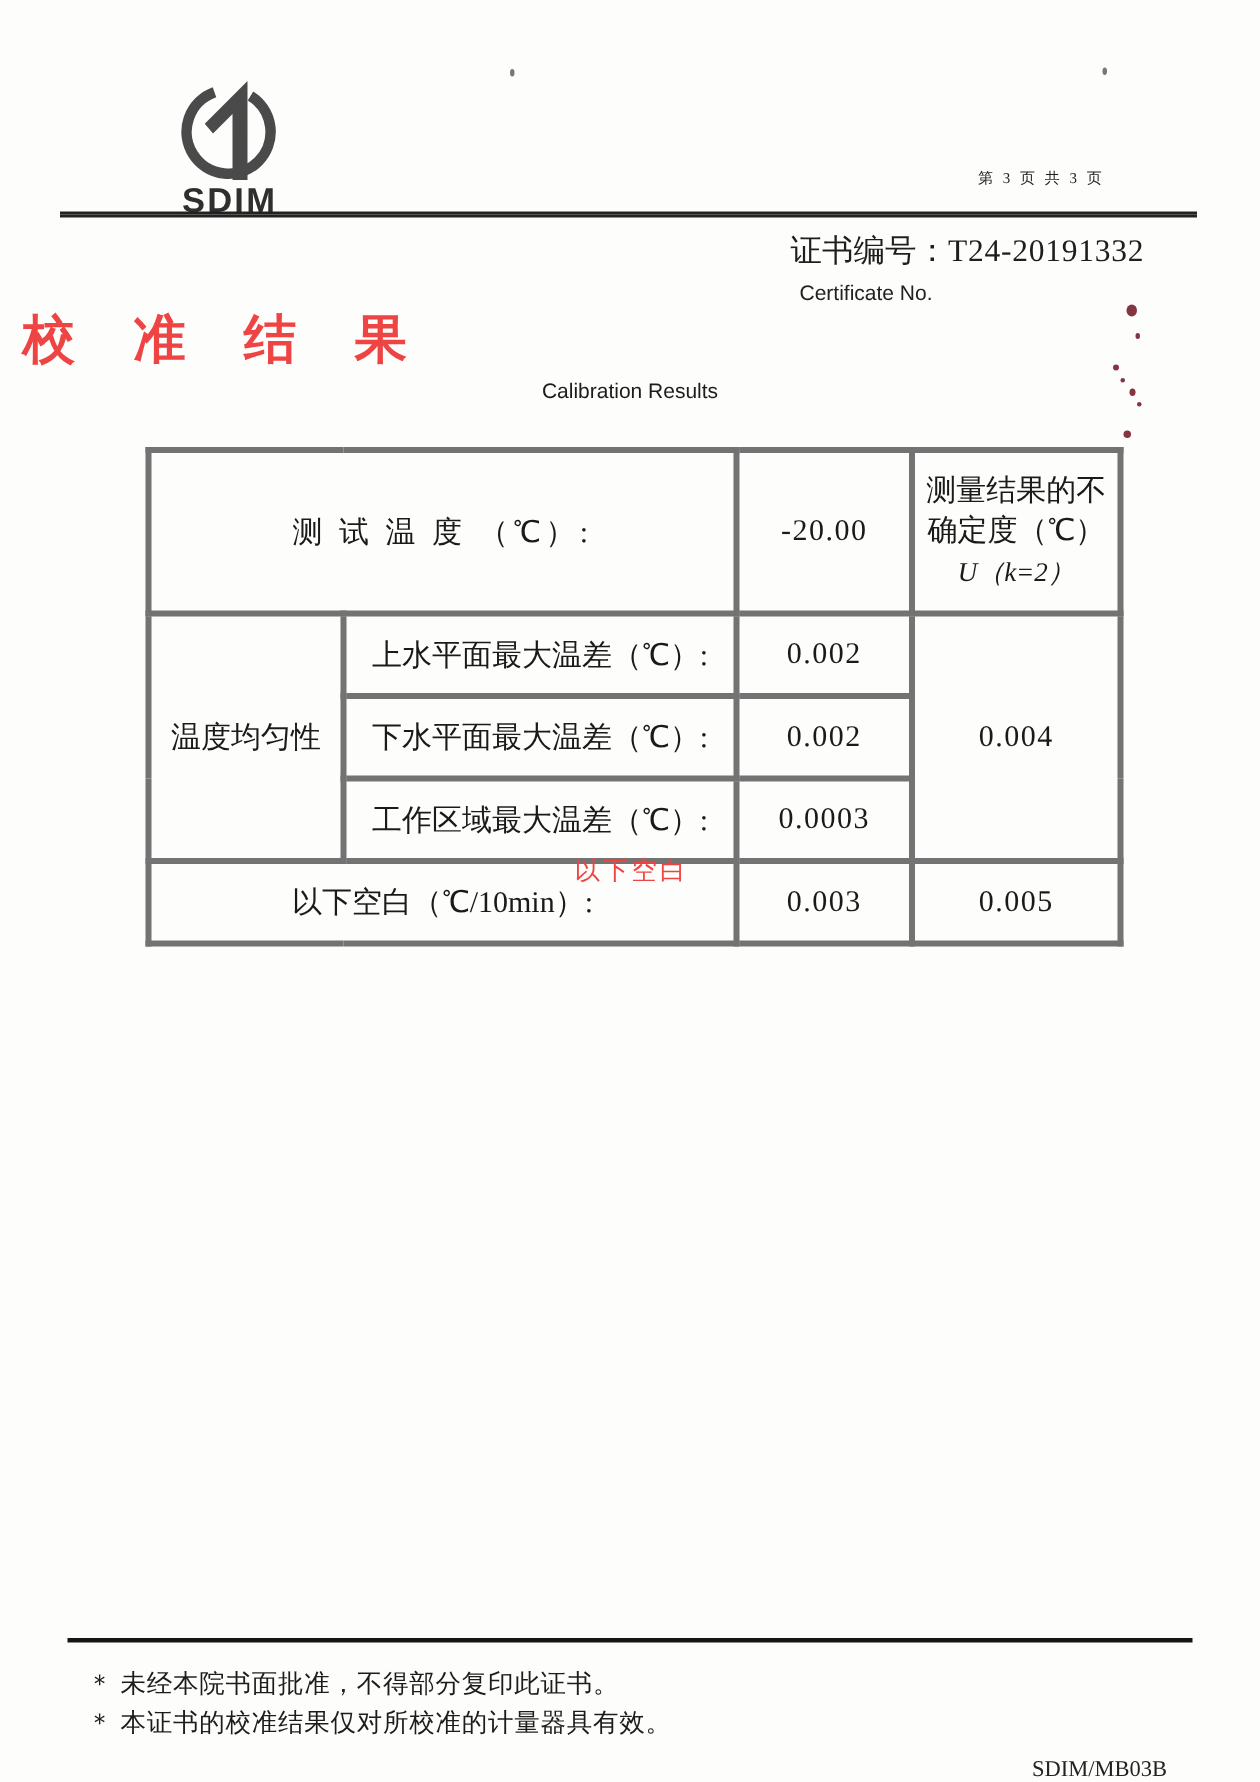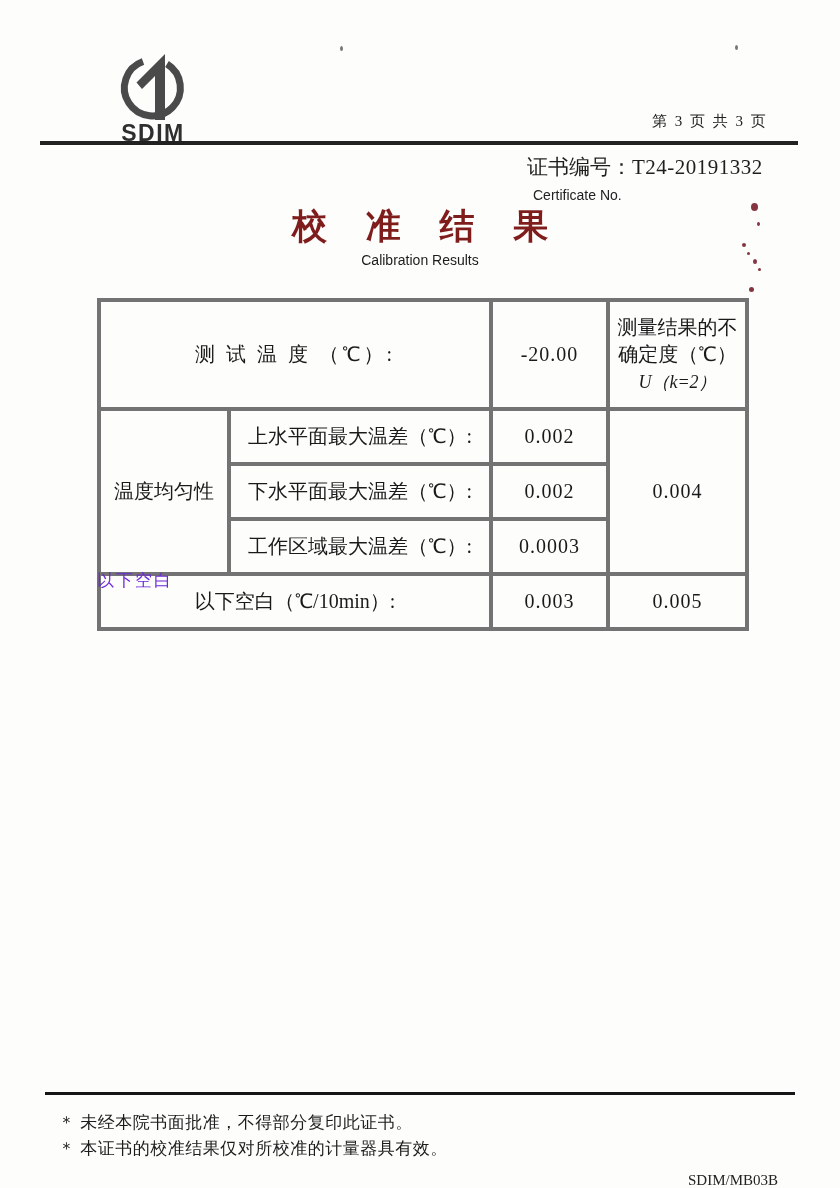--- a/index.html
+++ b/index.html
@@ -16,51 +16,51 @@
 
   
   .logo { position:absolute; left:102px; top:46px; width:102px; height:100px; text-align:center; }
   .logo svg { display:block; margin:0 auto; }
   .logo-text { font-family:"Liberation Sans", sans-serif; font-weight:bold; font-size:23px; letter-spacing:1.5px; color:#2f2f2f; margin-top:-4px; }
 
   .header-titles { position:absolute; left:205px; top:53px; width:455px; text-align:center; }
   .title-cn { font-size:38px; font-weight:bold; letter-spacing:1px; color:#1b1b1b; white-space:nowrap; }
   .title-en { font-family:"Liberation Sans", sans-serif; font-weight:bold; font-size:23px; color:#141414; margin-top:6px; letter-spacing:0.5px; }
 
-  .page-label { position:absolute; left:652px; top:112px; width:160px; font-size:15px; letter-spacing:2px; color:#222; white-space:nowrap;font-family:Liberation Serif, serif; }
+  .page-label { position:absolute; left:652px; top:112px; width:160px; font-size:10px; letter-spacing:2px; color:#222; white-space:nowrap;font-family:Liberation Serif, serif; }
 
   .header-rule { position:absolute; left:40px; top:141px; width:758px; height:4px;
     border-top:2px solid #222; border-bottom:2px solid #222; }
 
   
   .cert-no { position:absolute; left:527px; top:153px; }
   .cert-no-line { font-size:21px; white-space:nowrap; }
   .cert-no-line .val { letter-spacing:0.5px; }
   .cert-no-sub { font-family:"Liberation Sans", sans-serif; font-size:14px; color:#222; margin-top:6px; margin-left:6px; }
 
   
-  .sec-title-cn { position:absolute; left:0; top:203px; width:840px; text-align:center;
-    font-size:35px; font-weight:bold; letter-spacing:15px; text-indent:15px; color:#7f1d1d; }
+  .sec-title-cn { position:absolute; left:0; top:203px; width:840px; 
+    font-size:35px; font-weight:bold; letter-spacing:15px; text-indent:15px; color:#ef4444; }
   .sec-title-en { position:absolute; left:0; top:252px; width:840px; text-align:center;
     font-family:"Liberation Sans", sans-serif; font-size:14px; color:#1c1c1c; }
 
   
   table.results { position:absolute; left:97px; top:298px; border-collapse:collapse; table-layout:fixed; }
   table.results td { border:4px solid #737373; text-align:center; vertical-align:middle;
     font-size:20px; color:#1a1a1a; padding:12px 4px; }
   table.results { border:2px solid #2c2c2c; }
   .c1 { width:130px; } .c2 { width:262px; } .c3 { width:117px; } .c4 { width:139px; }
   .r1 { height:77px; } .r2 { height:47px; } .r3 { height:48px; } .r4 { height:36px; } .r5 { height:47px; }
   .unc-head { font-size:18.5px; line-height:1.35; }
   .unc-k { font-style:italic; font-size:18px; }
   .sp-label { letter-spacing:3px; }
   .num { letter-spacing:1px; }
 
-  .below-blank { position:absolute; left:97px; top:569px; width:648px; 
-    font-size:17px; letter-spacing:2px; color:#6d28d9; }
+  .below-blank { position:absolute; left:97px; top:569px; width:648px; text-align:center;
+    font-size:17px; letter-spacing:2px; color:#ef4444; }
 
   
   .footer-rule { position:absolute; left:45px; top:1092px; width:750px; border-top:3px solid #151515; }
   .footnote { position:absolute; left:58px; font-size:17px; color:#1c1c1c; letter-spacing:0.5px; }
   .fn1 { top:1111px; } .fn2 { top:1137px; }
   .form-code { position:absolute; left:688px; top:1156px; font-size:15px; color:#222;margin-top:16px; }
 
   
   .speck { position:absolute; border-radius:50%; }
   .red { background:#6e1220; opacity:0.85; }

